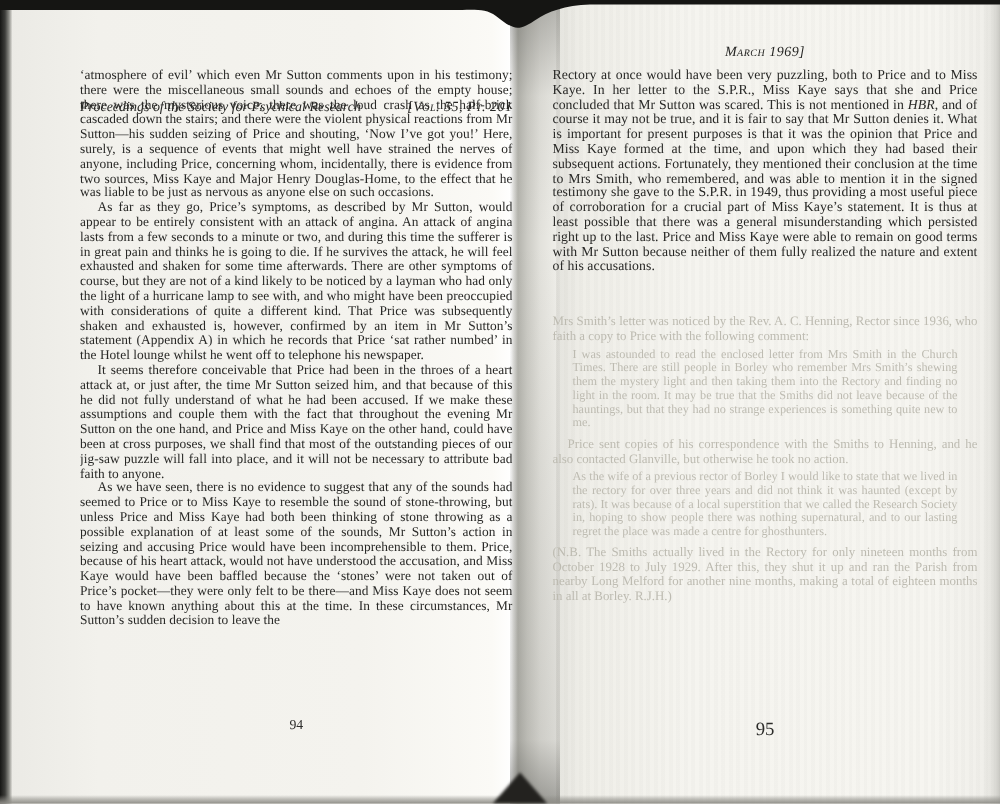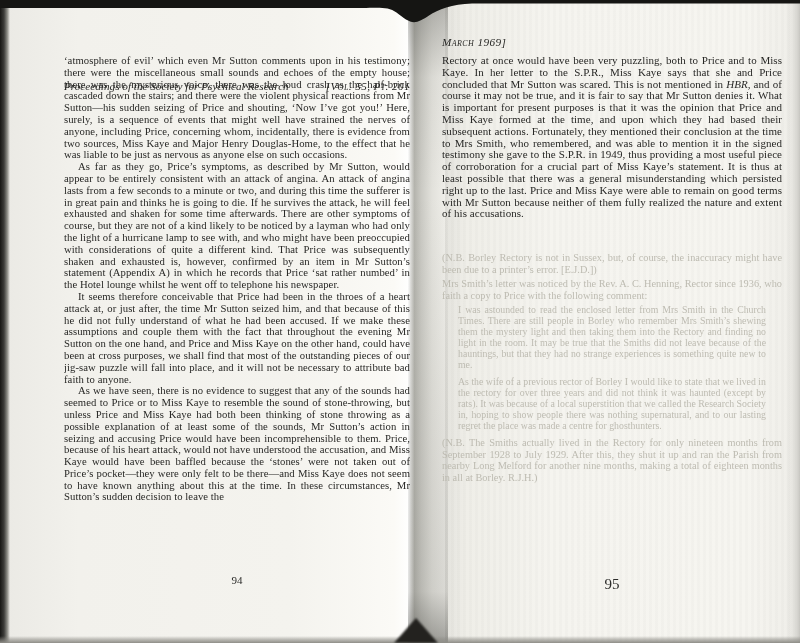--- a/index.html
+++ b/index.html
@@ -34,21 +34,21 @@
   .top-edge { position:absolute; left:0; top:0; }
   .bottom-wedge { position:absolute; left:380px; bottom:0; filter: blur(1.1px); }
 
   .it { font-style:italic;margin-top:44px; }
   .sc { font-variant: small-caps; }
 
   .lp-header { position:absolute; left:64px; top:36px; width:346px;
     display:flex; justify-content:space-between; align-items:baseline;
     font-size:11.2px; color:#262624; }
   .rp-header { position:absolute; left:442px; top:36px; width:340px;
-    display:flex; justify-content:space-between; align-items:baseline;
+    display:flex; justify-content:center; align-items:baseline;
     font-size:11.2px; color:#262624;gap:46px; }
   .lp-header .sc, .rp-header .sc { letter-spacing:0.4px;font-style:italic; }
 
   .lp-body { position:absolute; left:64px; top:55px; width:346px; max-height:522px; overflow:hidden;
     font-size:10.7px; line-height:11.8px; text-align:justify; color:#28282 6; color:#282826; letter-spacing:0.05px; }
   .rp-body { position:absolute; left:442px; top:55px; width:340px; max-height:196px; overflow:hidden;
     font-size:11px; line-height:11.8px; text-align:justify; color:#282826; letter-spacing:0.05px;font-family:Liberation Serif, serif; }
   .lp-body p { text-indent:14px; }
   .lp-body p.cont, .rp-body p.cont { text-indent:0; }
 
@@ -100,22 +100,22 @@
 
   <div class="rp-header">
     <span class="sc">March 1969]</span>
   </div>
 
   <div class="rp-body">
     <p class="cont"><span>Rectory at once would have been very puzzling, both to Price and to Miss Kaye.   In her letter to the S.P.R., Miss Kaye says that she and Price concluded that Mr Sutton was scared.   This is not mentioned in </span><i>HBR</i><span>, and of course it may not be true, and it is fair to say that Mr Sutton denies it. What is important for present purposes is that it was the opinion that Price and Miss Kaye formed at the time, and upon which they had based their subsequent actions.   Fortunately, they mentioned their conclusion at the time to Mrs Smith, who remembered, and was able to mention it in the signed testimony she gave to the S.P.R. in 1949, thus providing a most useful piece of corroboration for a crucial part of Miss Kaye’s statement.  It is thus at least possible that there was a general misunderstanding which persisted right up to the last. Price and Miss Kaye were able to remain on good terms with Mr Sutton because neither of them fully realized the nature and extent of his accusations.</span></p>
   </div>
 
   <div class="rp-faint">
-    <p class="fnb">(N.B. Borley Rectory is not in Sussex, but, of course, the inaccuracy might have been due to a printer’s error. [E.J.D.])</p>
     <p class="fnb">Mrs Smith’s letter was noticed by the Rev. A. C. Henning, Rector since 1936, who faith a copy to Price with the following comment:</p>
     <p class="fq">I was astounded to read the enclosed letter from Mrs Smith in the Church Times.  There are still people in Borley who remember Mrs Smith’s shewing them the mystery light and then taking them into the Rectory and finding no light in the room.  It may be true that the Smiths did not leave because of the hauntings, but that they had no strange experiences is something quite new to me.</p>
+    <p>Price sent copies of his correspondence with the Smiths to Henning, and he also contacted Glanville, but otherwise he took no action.</p>
     <p class="fq">As the wife of a previous rector of Borley I would like to state that we lived in the rectory for over three years and did not think it was haunted (except by rats).  It was because of a local superstition that we called the Research Society in, hoping to show people there was nothing supernatural, and to our lasting regret the place was made a centre for ghosthunters.</p>
-    <p class="fnb">(N.B. The Smiths actually lived in the Rectory for only nineteen months from September 1928 to July 1929.  After this, they shut it up and ran the Parish from nearby Long Melford for another nine months, making a total of eighteen months in all at Borley. R.J.H.)</p>
+    <p class="fnb">(N.B. The Smiths actually lived in the Rectory for only nineteen months from October 1928 to July 1929.  After this, they shut it up and ran the Parish from nearby Long Melford for another nine months, making a total of eighteen months in all at Borley. R.J.H.)</p>
   </div>
 
   <div class="rp-num">95</div>
 
 </div>
 
 </body></html>

